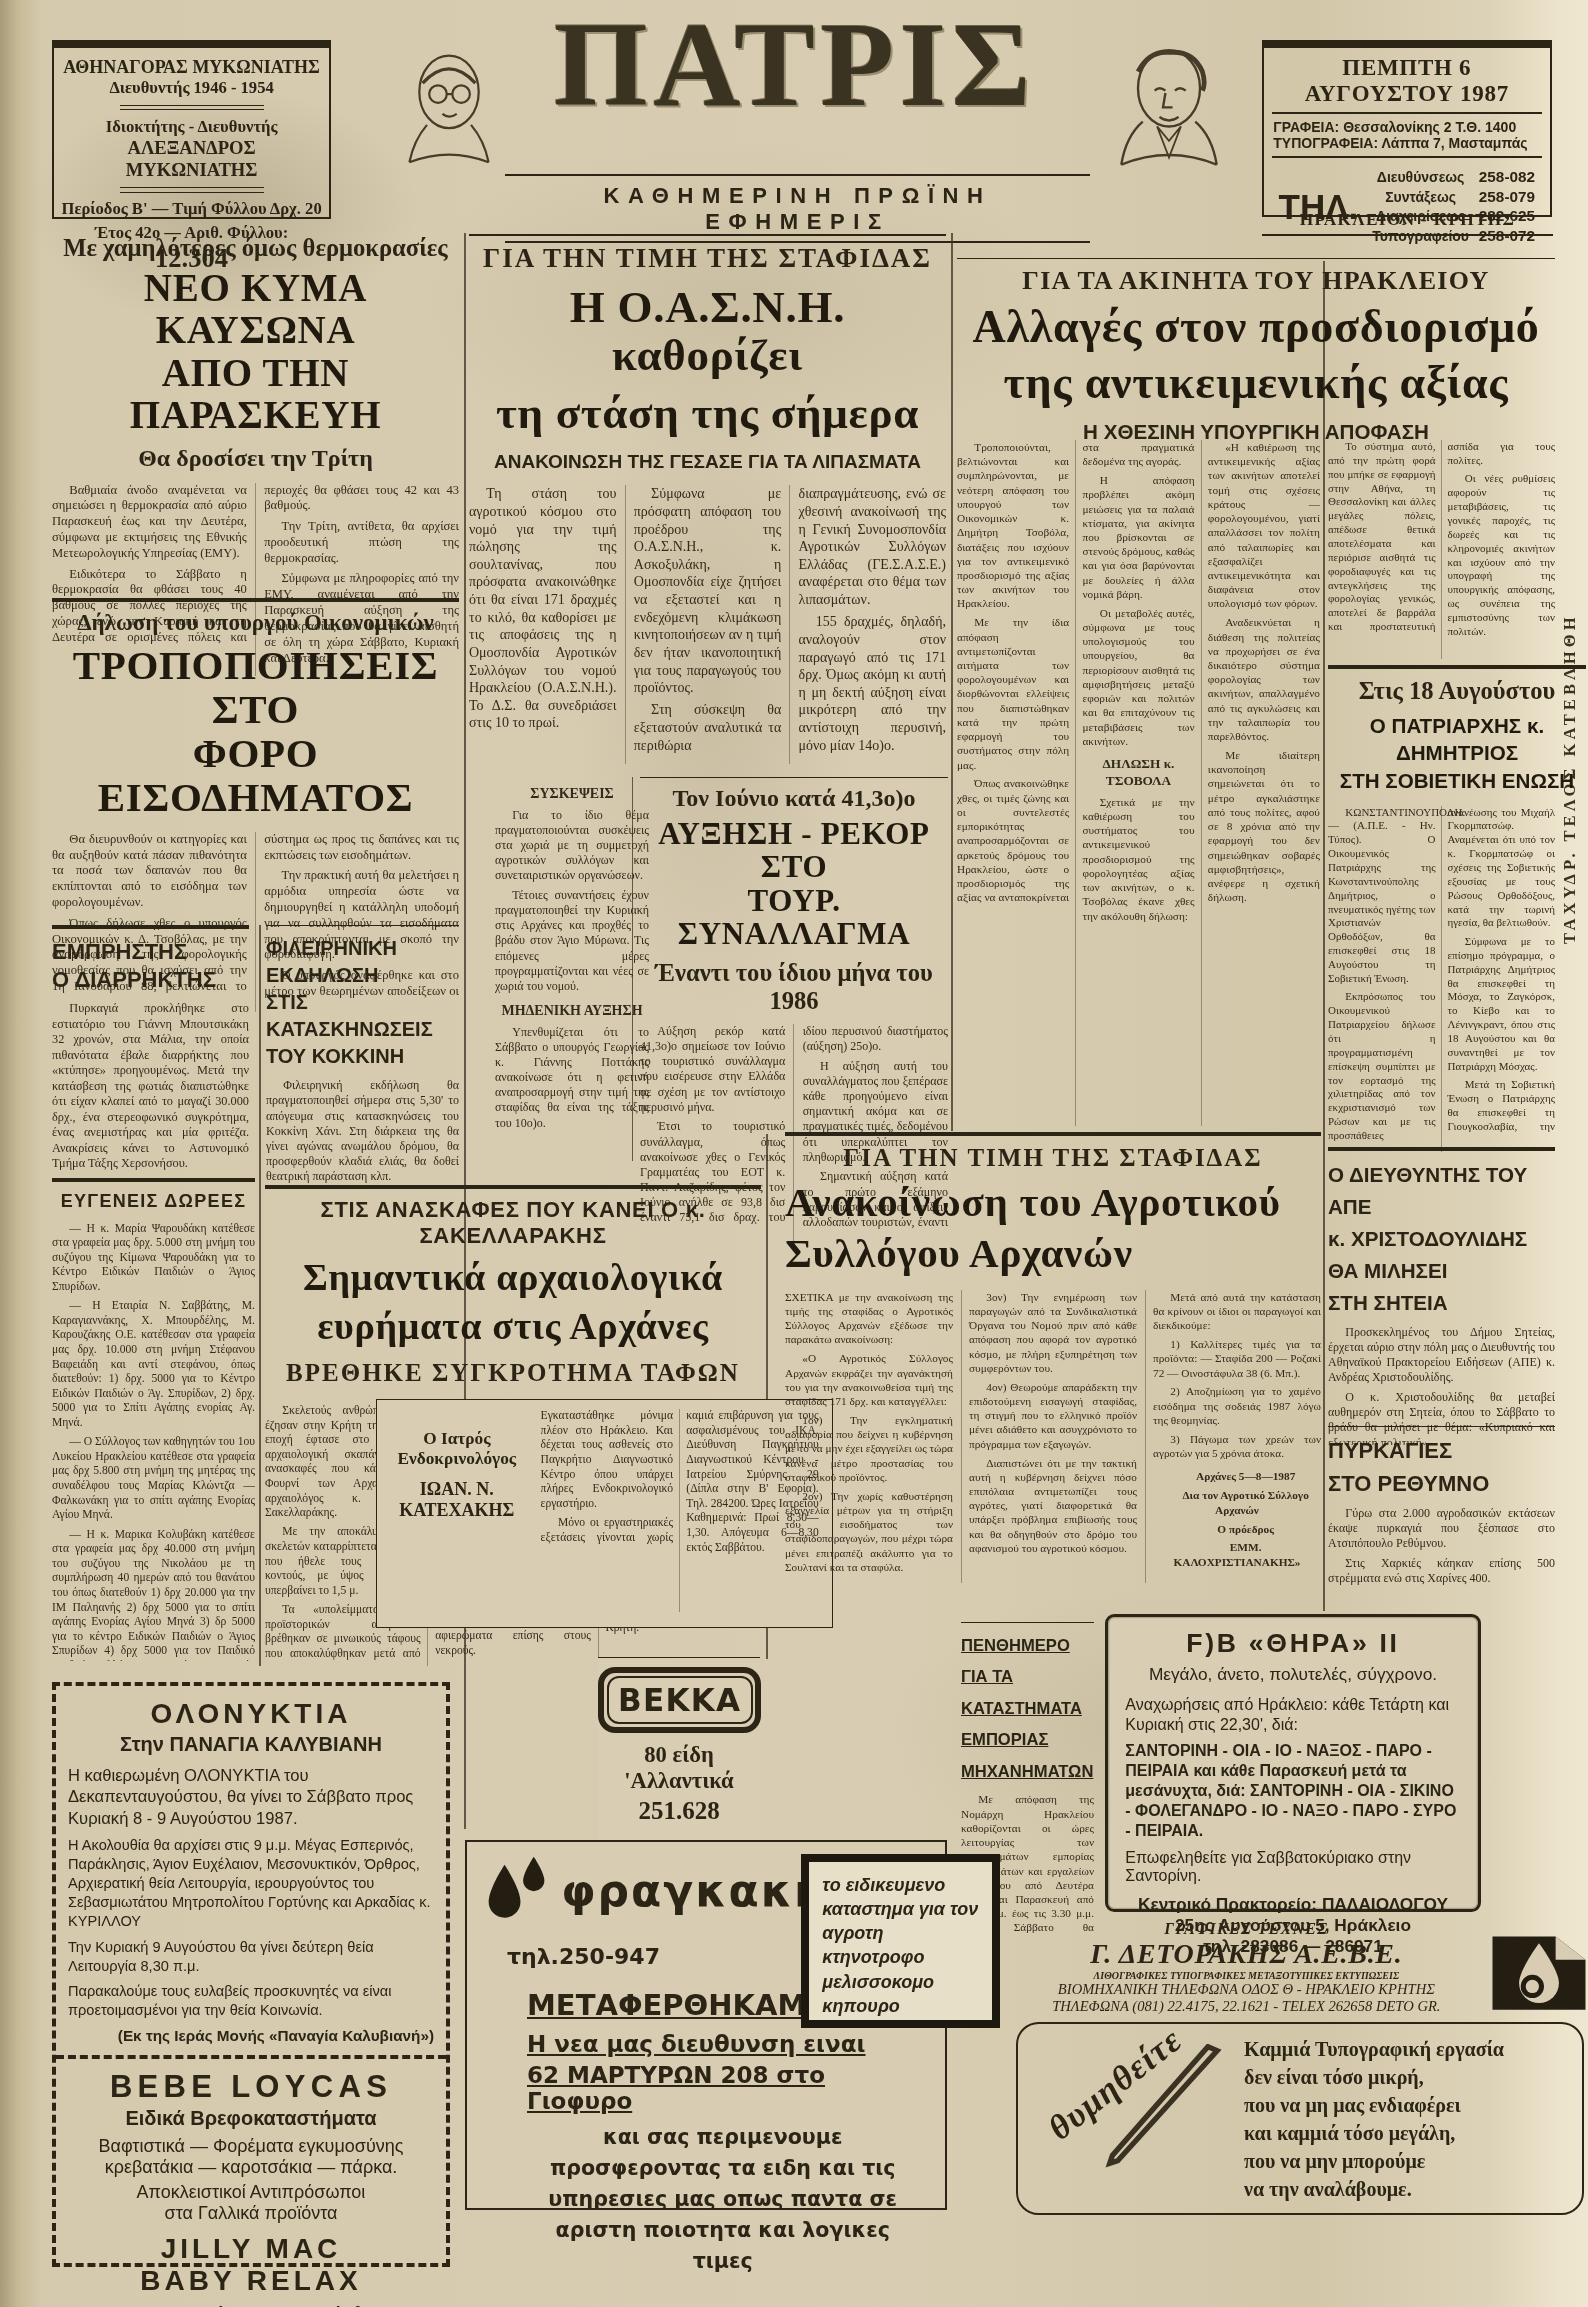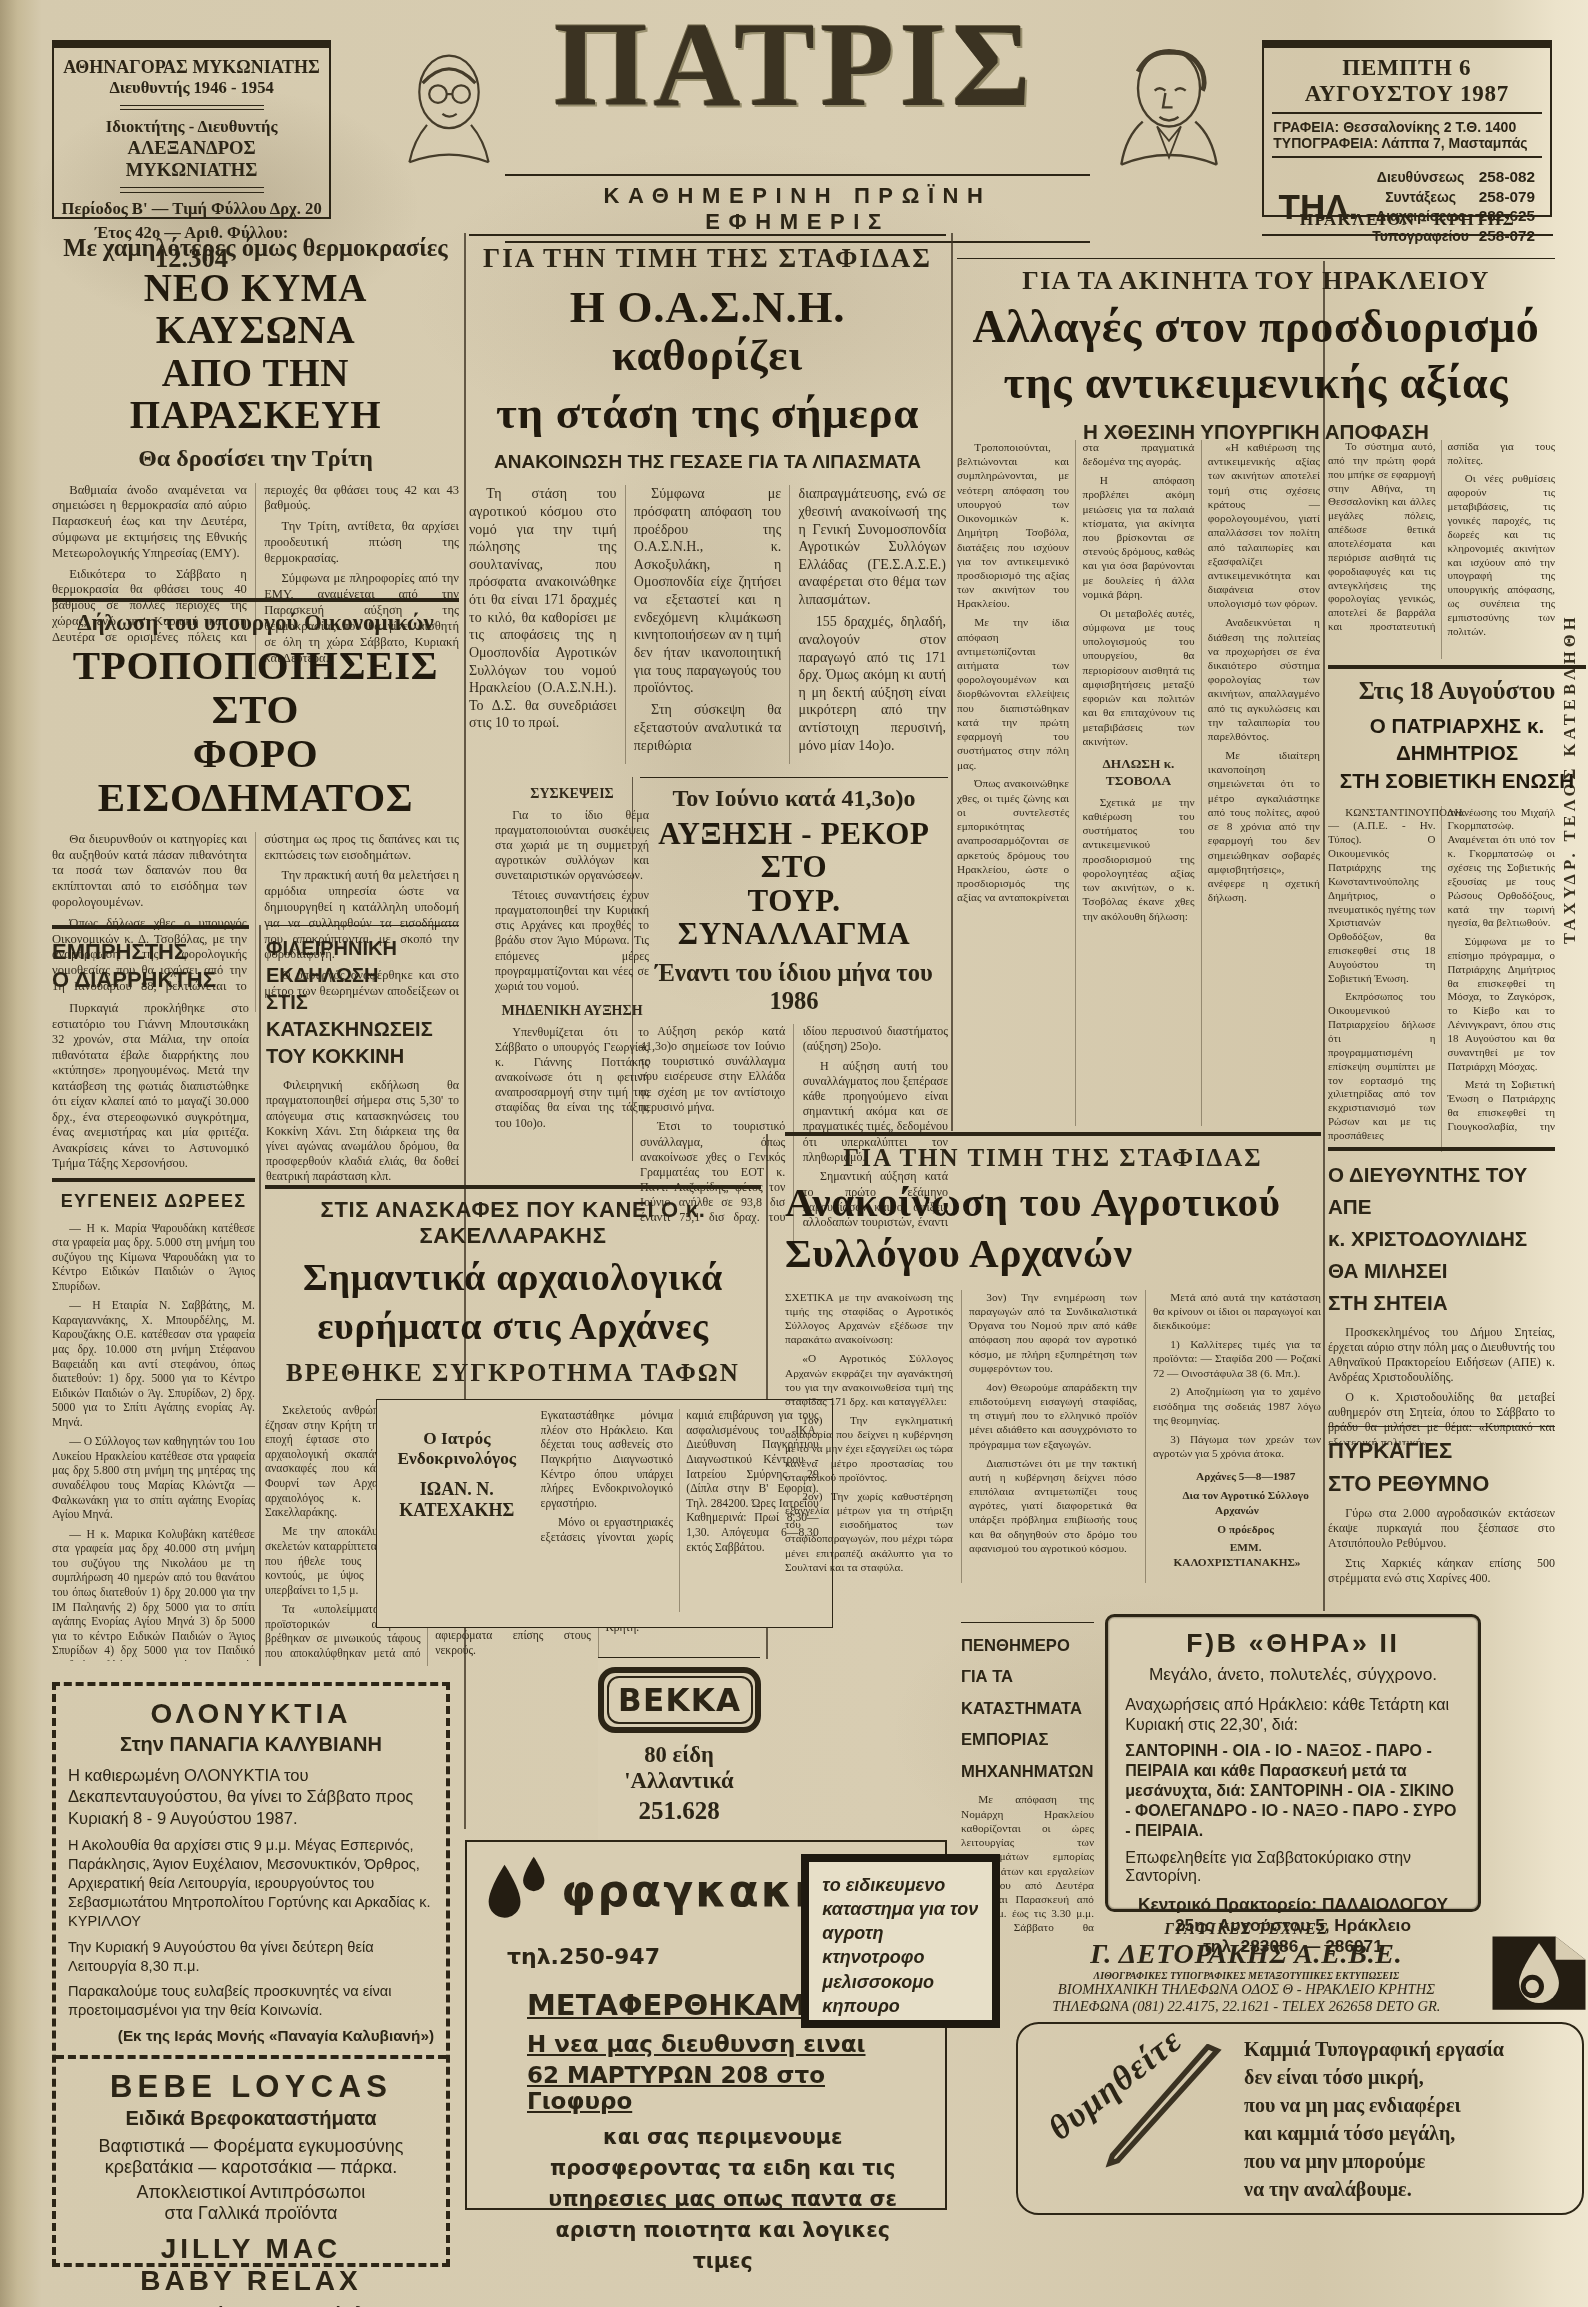--- a/index.html
+++ b/index.html
@@ -370,21 +370,21 @@
       <p>2) Αποζημίωση για το χαμένο εισόδημα της σοδειάς 1987 λόγω της θεομηνίας.</p>
       <p>3) Πάγωμα των χρεών των αγροτών για 5 χρόνια άτοκα.</p>
       <p class="signoff" style="margin-top:9.3px;">Αρχάνες 5—8—1987</p>
       <p class="signoff">Δια τον Αγροτικό Σύλλογο Αρχανών</p>
       <p class="signoff">Ο πρόεδρος</p>
       <p class="signoff">ΕΜΜ. ΚΑΛΟΧΡΙΣΤΙΑΝΑΚΗΣ»</p>
     </div>
   </section>
 
   <section class="abs rtthin" style="left:961px;top:1622px;width:133px;height:293px;">
-    <div class="sans" style="font-weight:bold;font-size:16.6px;line-height:1.9;">
+    <div class="sans" style="font-weight:bold;font-size:16.6px;line-height:1.9;text-decoration:underline;">
       <div>ΠΕΝΘΗΜΕΡΟ</div>
       <div>ΓΙΑ ΤΑ ΚΑΤΑΣΤΗΜΑΤΑ</div>
       <div>ΕΜΠΟΡΙΑΣ</div>
       <div>ΜΗΧΑΝΗΜΑΤΩΝ</div>
     </div>
     <div class="bodytxt" style="height:146px;margin-top:5.3px;font-size:11.3px;">
       <p>Με απόφαση της Νομάρχη Ηρακλείου καθορίζονται οι ώρες λειτουργίας των καταστημάτων εμπορίας μηχανημάτων και εργαλείων Ηρακλείου από Δευτέρα μέχρι και Παρασκευή από τις 8 π.μ. έως τις 3.30 μ.μ. Κάθε Σάββατο θα παραμένουν κλειστά.</p>
     </div>
   </section>
 

